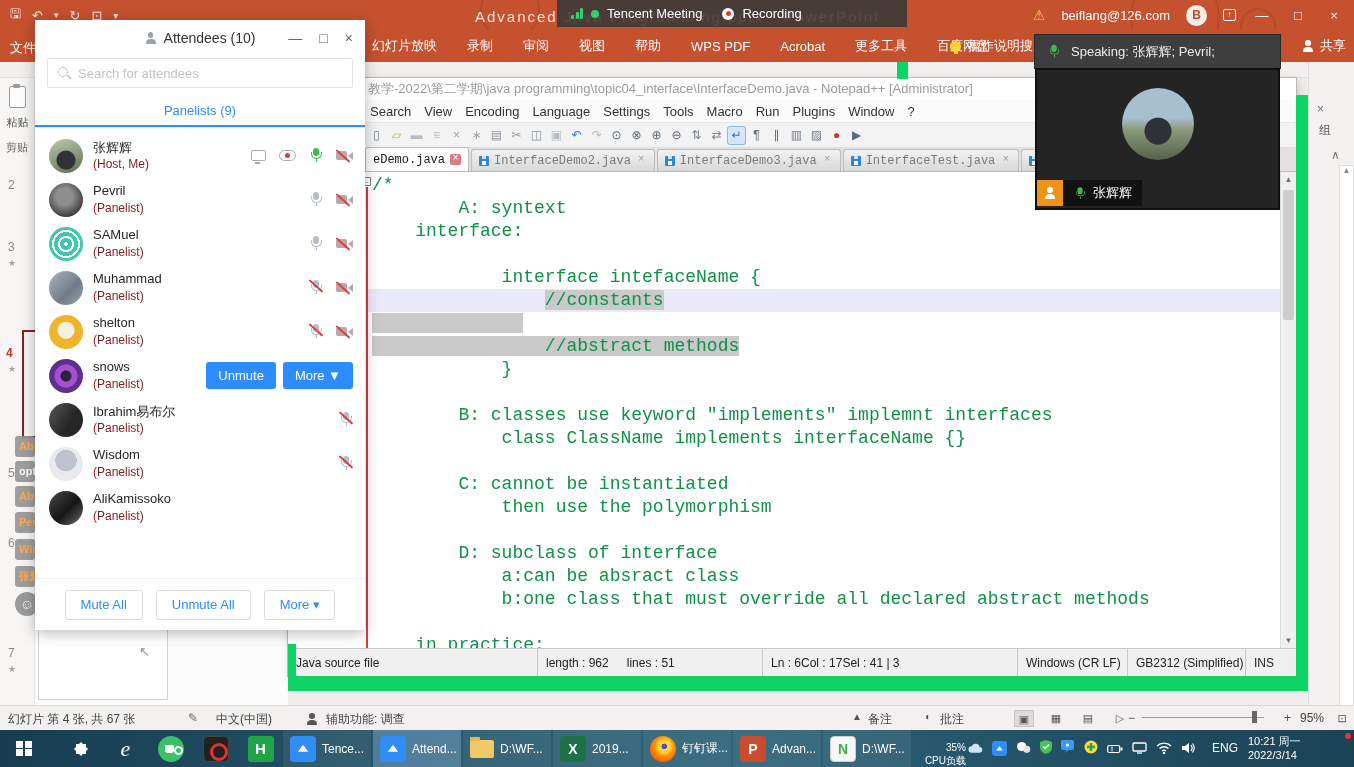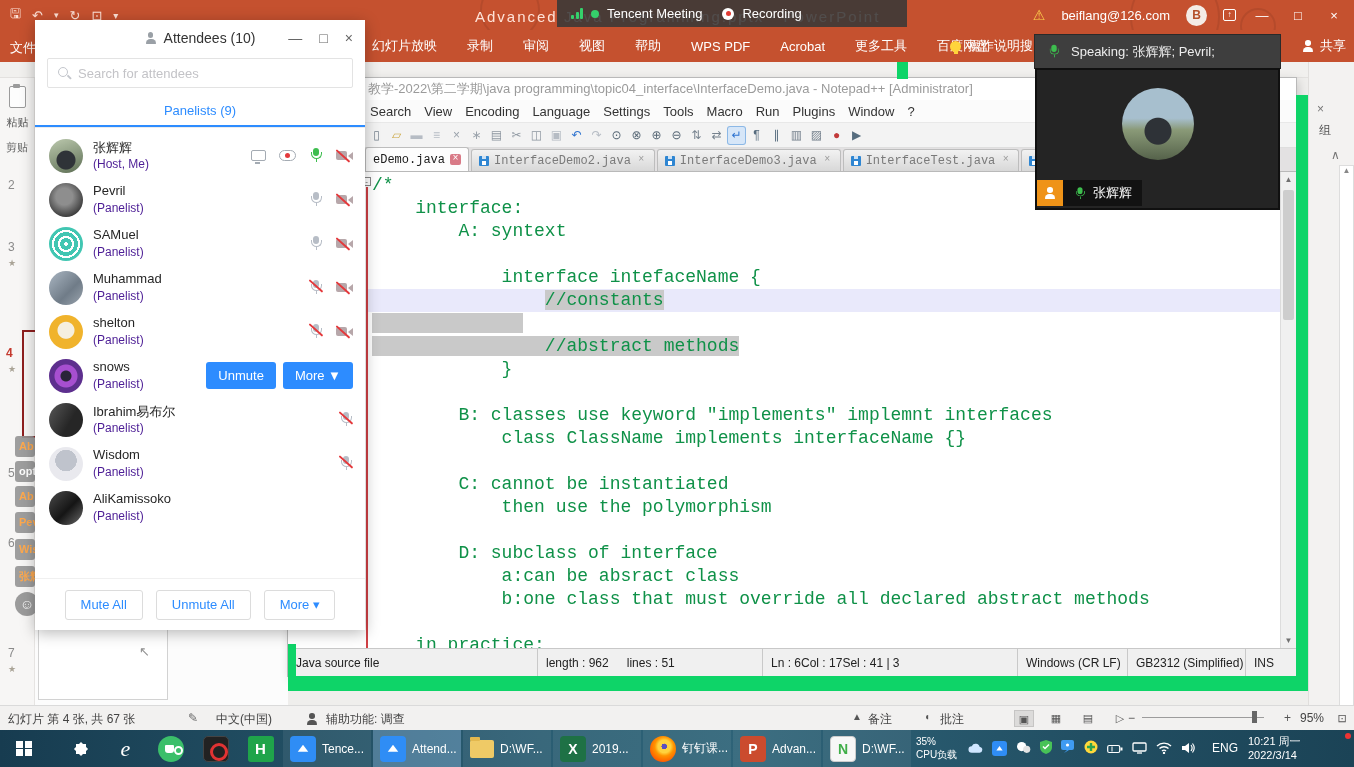--- a/index.html
+++ b/index.html
@@ -97,21 +97,21 @@
   .mag{width:12px;height:12px;position:relative}
   .mag::before{content:"";position:absolute;left:0;top:0;width:8px;height:8px;border:1.5px solid #c3c6cc;border-radius:50%}
   .mag::after{content:"";position:absolute;left:8.5px;top:8.5px;width:4.5px;height:1.5px;background:#c3c6cc;transform:rotate(45deg)}
   #att-tabs{height:34px;display:flex;border-bottom:1px solid #ececec;margin-top:6px}
   .att-tab{flex:1;text-align:center;line-height:34px;color:#3a3a3a;background:#fafafa}
   .att-tab.on{color:#2d8cff;background:#fff;border-bottom:2px solid #2d8cff}
   #att-list{position:absolute;left:0;right:0;top:112px;bottom:52px;overflow:hidden}
   .arow{position:absolute;left:0;right:0;height:44px}
   .aava{position:absolute;left:14px;top:5px;width:34px;height:34px;border-radius:50%}
   .aname{position:absolute;left:58px;top:5px;color:#262626}
-  .arole{position:absolute;left:58px;top:23px;font-size:12px;color:#4c1d95}
+  .arole{position:absolute;left:58px;top:23px;font-size:12px;color:#7f1d1d}
   .aicons{position:absolute;right:12px;top:14px;display:flex;gap:13px;align-items:center}
   .abtns{position:absolute;right:12px;top:8px;display:flex;gap:7px}
   .bbtn{height:27px;padding:0 12px;background:#2d8cff;color:#fff;border-radius:3px;font-size:13px;line-height:27px}
   #att-foot{position:absolute;left:0;right:0;bottom:0;height:52px;display:flex;gap:13px;justify-content:center;align-items:center;border-top:1px solid #f0f0f0}
   .fbtn{height:30px;padding:0 15px;border:1px solid #dcdcdc;border-radius:3px;background:#fff;color:#2d8cff;font-size:13px;line-height:28px}
   .a1{background:radial-gradient(circle at 50% 62%,#2f3338 0 9px,transparent 10px),linear-gradient(160deg,#bcc9ae,#5d6e54)}
   .a2{background:radial-gradient(circle at 45% 40%,#8e8e8e 0 30%,#3a3a3a 75%)}
   .a3{background:repeating-radial-gradient(circle at 50% 50%,#fff 0 2px,#41c6b2 2px 6px)}
   .a4{background:linear-gradient(135deg,#aab6c2,#707c88 60%,#9aa4ae)}
   .a5{background:radial-gradient(circle at 50% 45%,#f5efdf 0 8px,#f0b32c 9px)}
@@ -159,21 +159,21 @@
   .tapp.on{background:rgba(173,216,255,.32)}
   .ico26{width:26px;height:26px;border-radius:4px;flex:none;display:flex;align-items:center;justify-content:center;font-weight:bold}
   .mtg{background:#2f8df5;position:relative}
   .mtg::after{content:"";width:15px;height:11px;background:#fff;clip-path:polygon(15% 80%,50% 15%,85% 80%)}
   .fold-ico{width:24px;height:18px;background:#efca66;border-radius:2px;position:relative}
   .fold-ico::before{content:"";position:absolute;left:0;top:-3px;width:10px;height:4px;background:#e3b84e;border-radius:1px}
   .xls{background:#1e7145;color:#fff;font-size:14px}
   .ffx{border-radius:50%;background:radial-gradient(circle at 55% 40%,#5a4fc0 0 13%,#ffd23e 14% 30%,#ff9400 45%,#ff5a00 75%,#e23333 100%)}
   .ppt{background:#cb4b2e;color:#fff;font-size:14px}
   .nppico{background:#f7f7f7;border:1px solid #ccc;color:#3fae49;font-size:14px}
-  #cpu{position:absolute;left:916px;top:0;width:50px;height:37px;font-size:10px;text-align:left;line-height:13px;padding-top:5px}
+  #cpu{position:absolute;left:916px;top:0;width:50px;height:37px;font-size:10px;text-align:right;line-height:13px;padding-top:11px}
   #tray{position:absolute;left:968px;top:0;height:37px;display:flex;align-items:center;gap:9px}
   #lang{position:absolute;left:1212px;top:11px;font-size:12px}
   #clock{position:absolute;left:1248px;top:4px;font-size:11px;line-height:14px;text-align:left;width:82px}
   #reddot{position:absolute;left:1345px;top:3px;width:6px;height:6px;border-radius:50%;background:#e33}
   .launch{font-size:19px;color:#fff}
   .cup{width:26px;height:26px;border-radius:50%;background:#3bbf6a;position:relative}
   .cup::after{content:"";position:absolute;left:7px;top:9px;width:9px;height:8px;background:#fff;border-radius:1px 1px 3px 3px}
   .cup::before{content:"";position:absolute;left:16px;top:10px;width:5px;height:5px;border:2px solid #fff;border-radius:50%}
   .recapp{width:26px;height:26px;border-radius:5px;background:#222;border:1px solid #444;position:relative}
   .recapp::after{content:"";position:absolute;left:6px;top:6px;width:12px;height:12px;border-radius:50%;border:3px solid #e23333}
@@ -333,22 +333,22 @@
           <span class="flop"></span>
           <span>InterfaceTest2.jav</span>
           <span class="tclose">×</span>
         </div>
       </div>
     <div id="npp-editor">
       <div id="fold-box">-</div>
       <div id="fold-line"></div>
       <div id="code-lines">
           <div class="cline"><span>/*</span></div>
+          <div class="cline"><span>        A: syntext</span></div>
           <div class="cline"><span>    interface:</span></div>
-          <div class="cline"><span>        A: syntext</span></div>
           <div class="cline"><span></span></div>
           <div class="cline"><span>            interface intefaceName {</span></div>
           <div class="cline cur"><span>                </span><span class="sel">//constants</span></div>
           <div class="cline"><span></span><span class="sel">              </span></div>
           <div class="cline"><span></span><span class="sel">                //abstract methods</span></div>
           <div class="cline"><span>            }</span></div>
           <div class="cline"><span></span></div>
           <div class="cline"><span>        B: classes use keyword "implements" implemnt interfaces</span></div>
           <div class="cline"><span>            class ClassName implements interfaceName {}</span></div>
           <div class="cline"><span></span></div>

